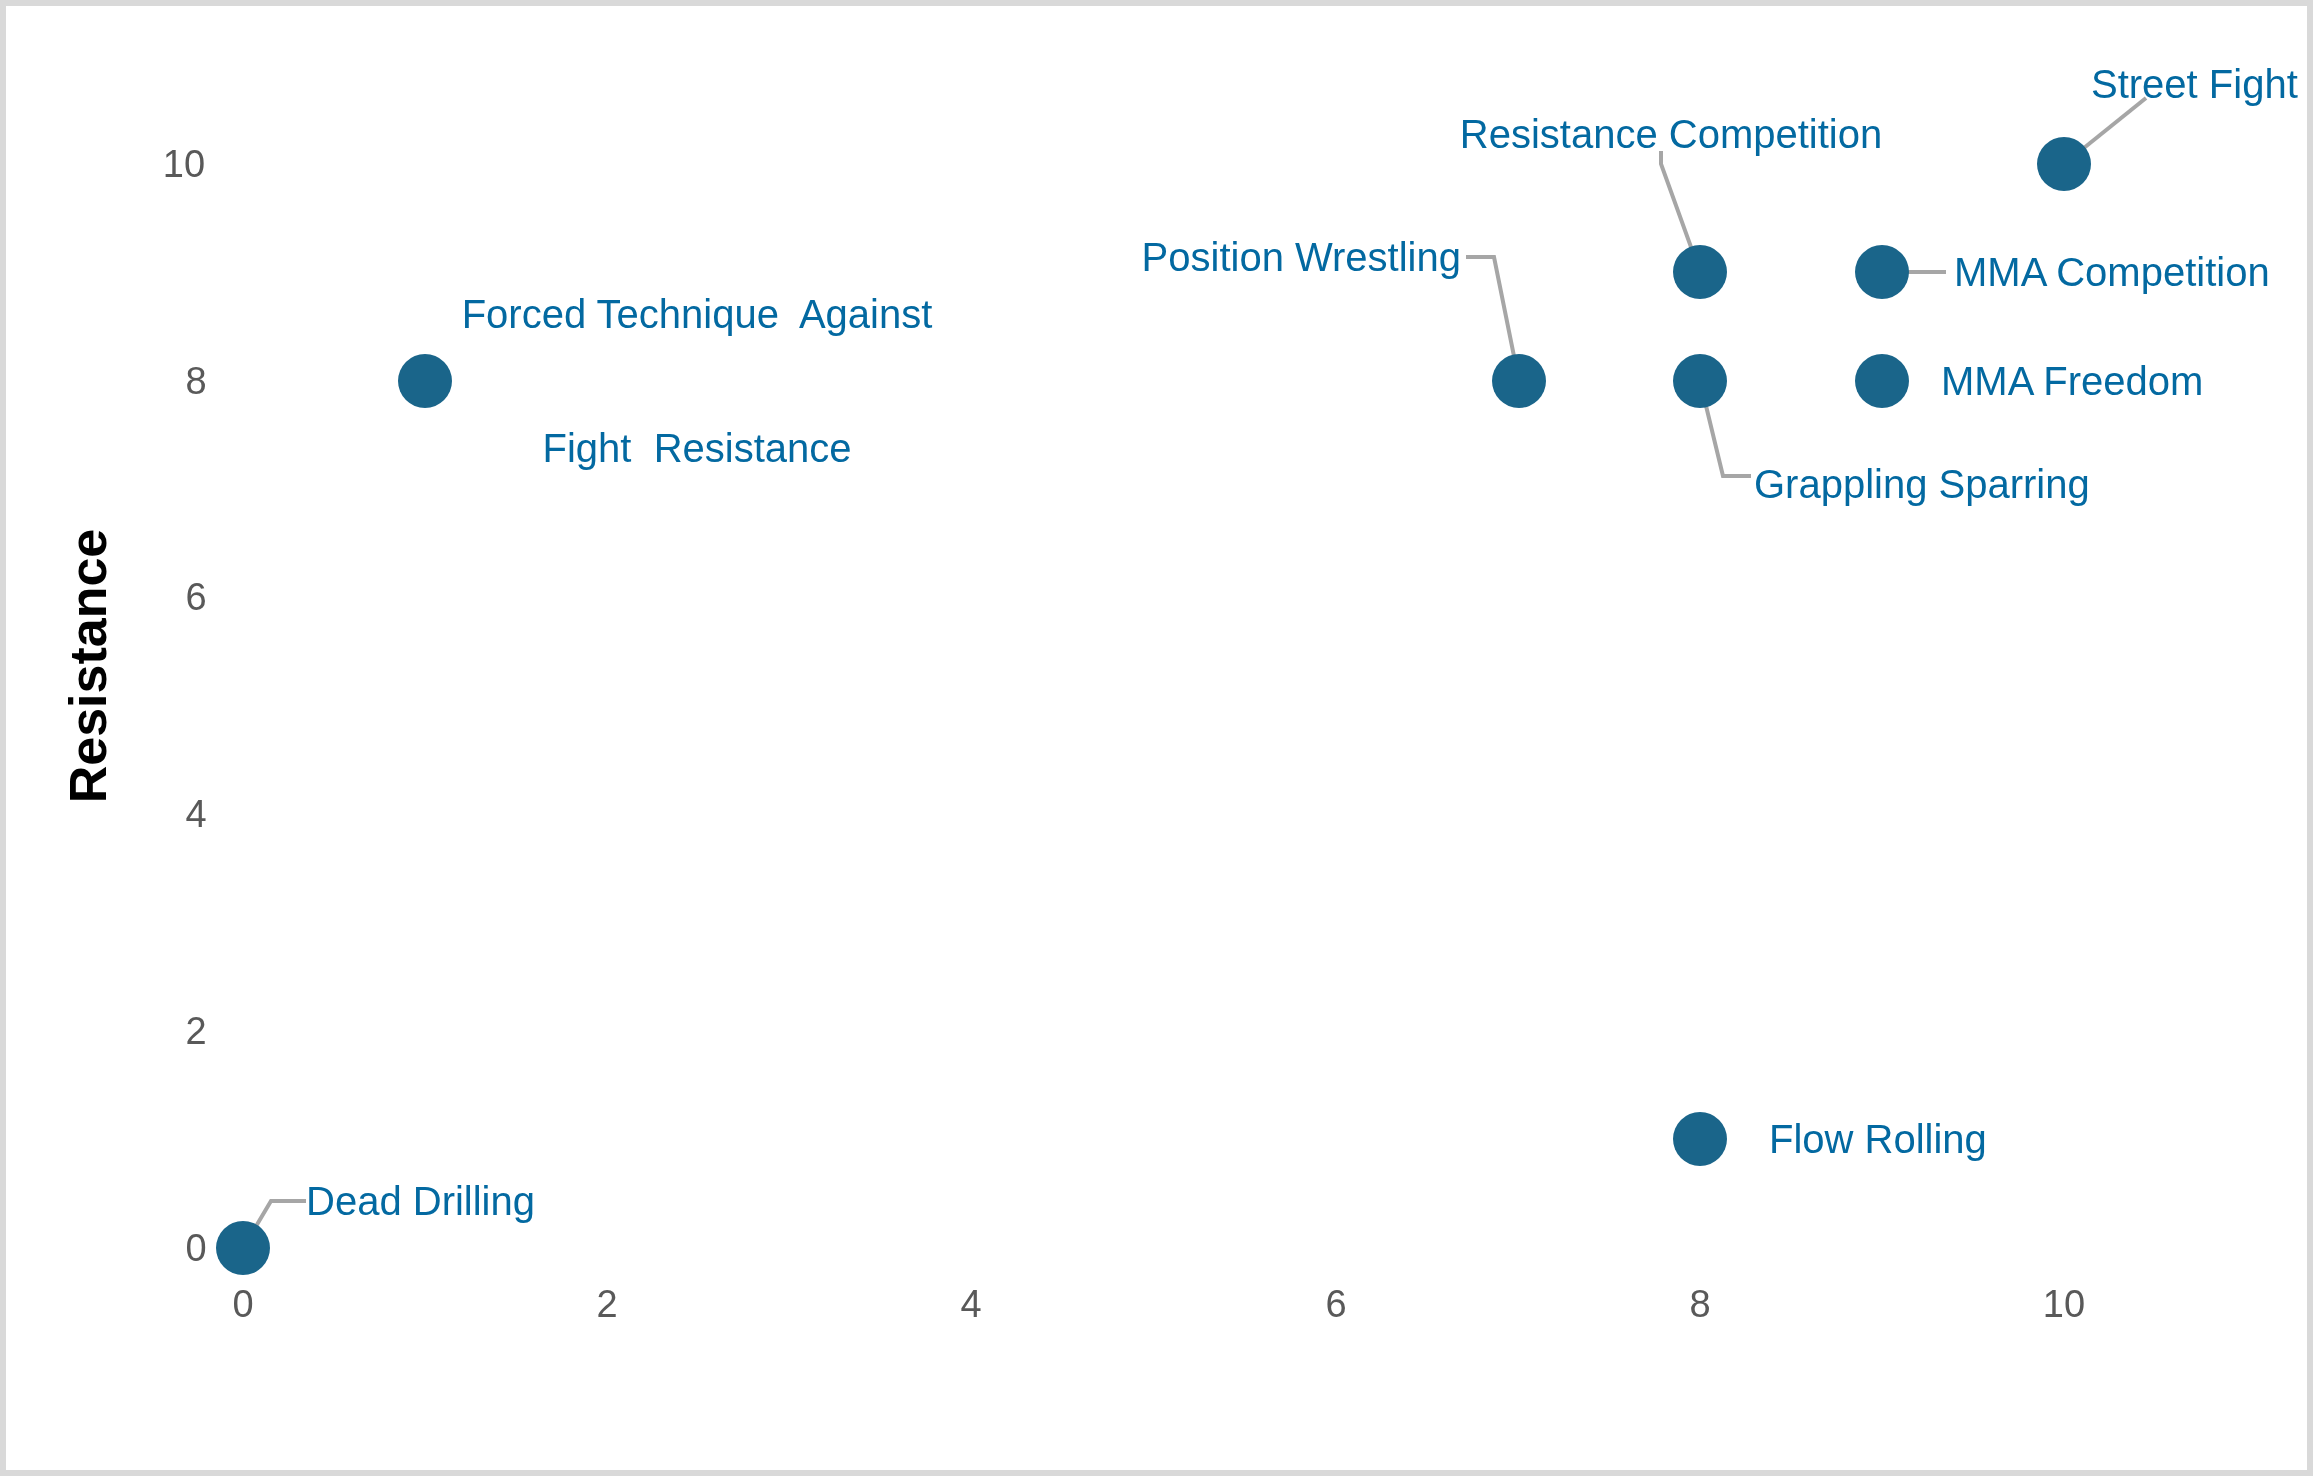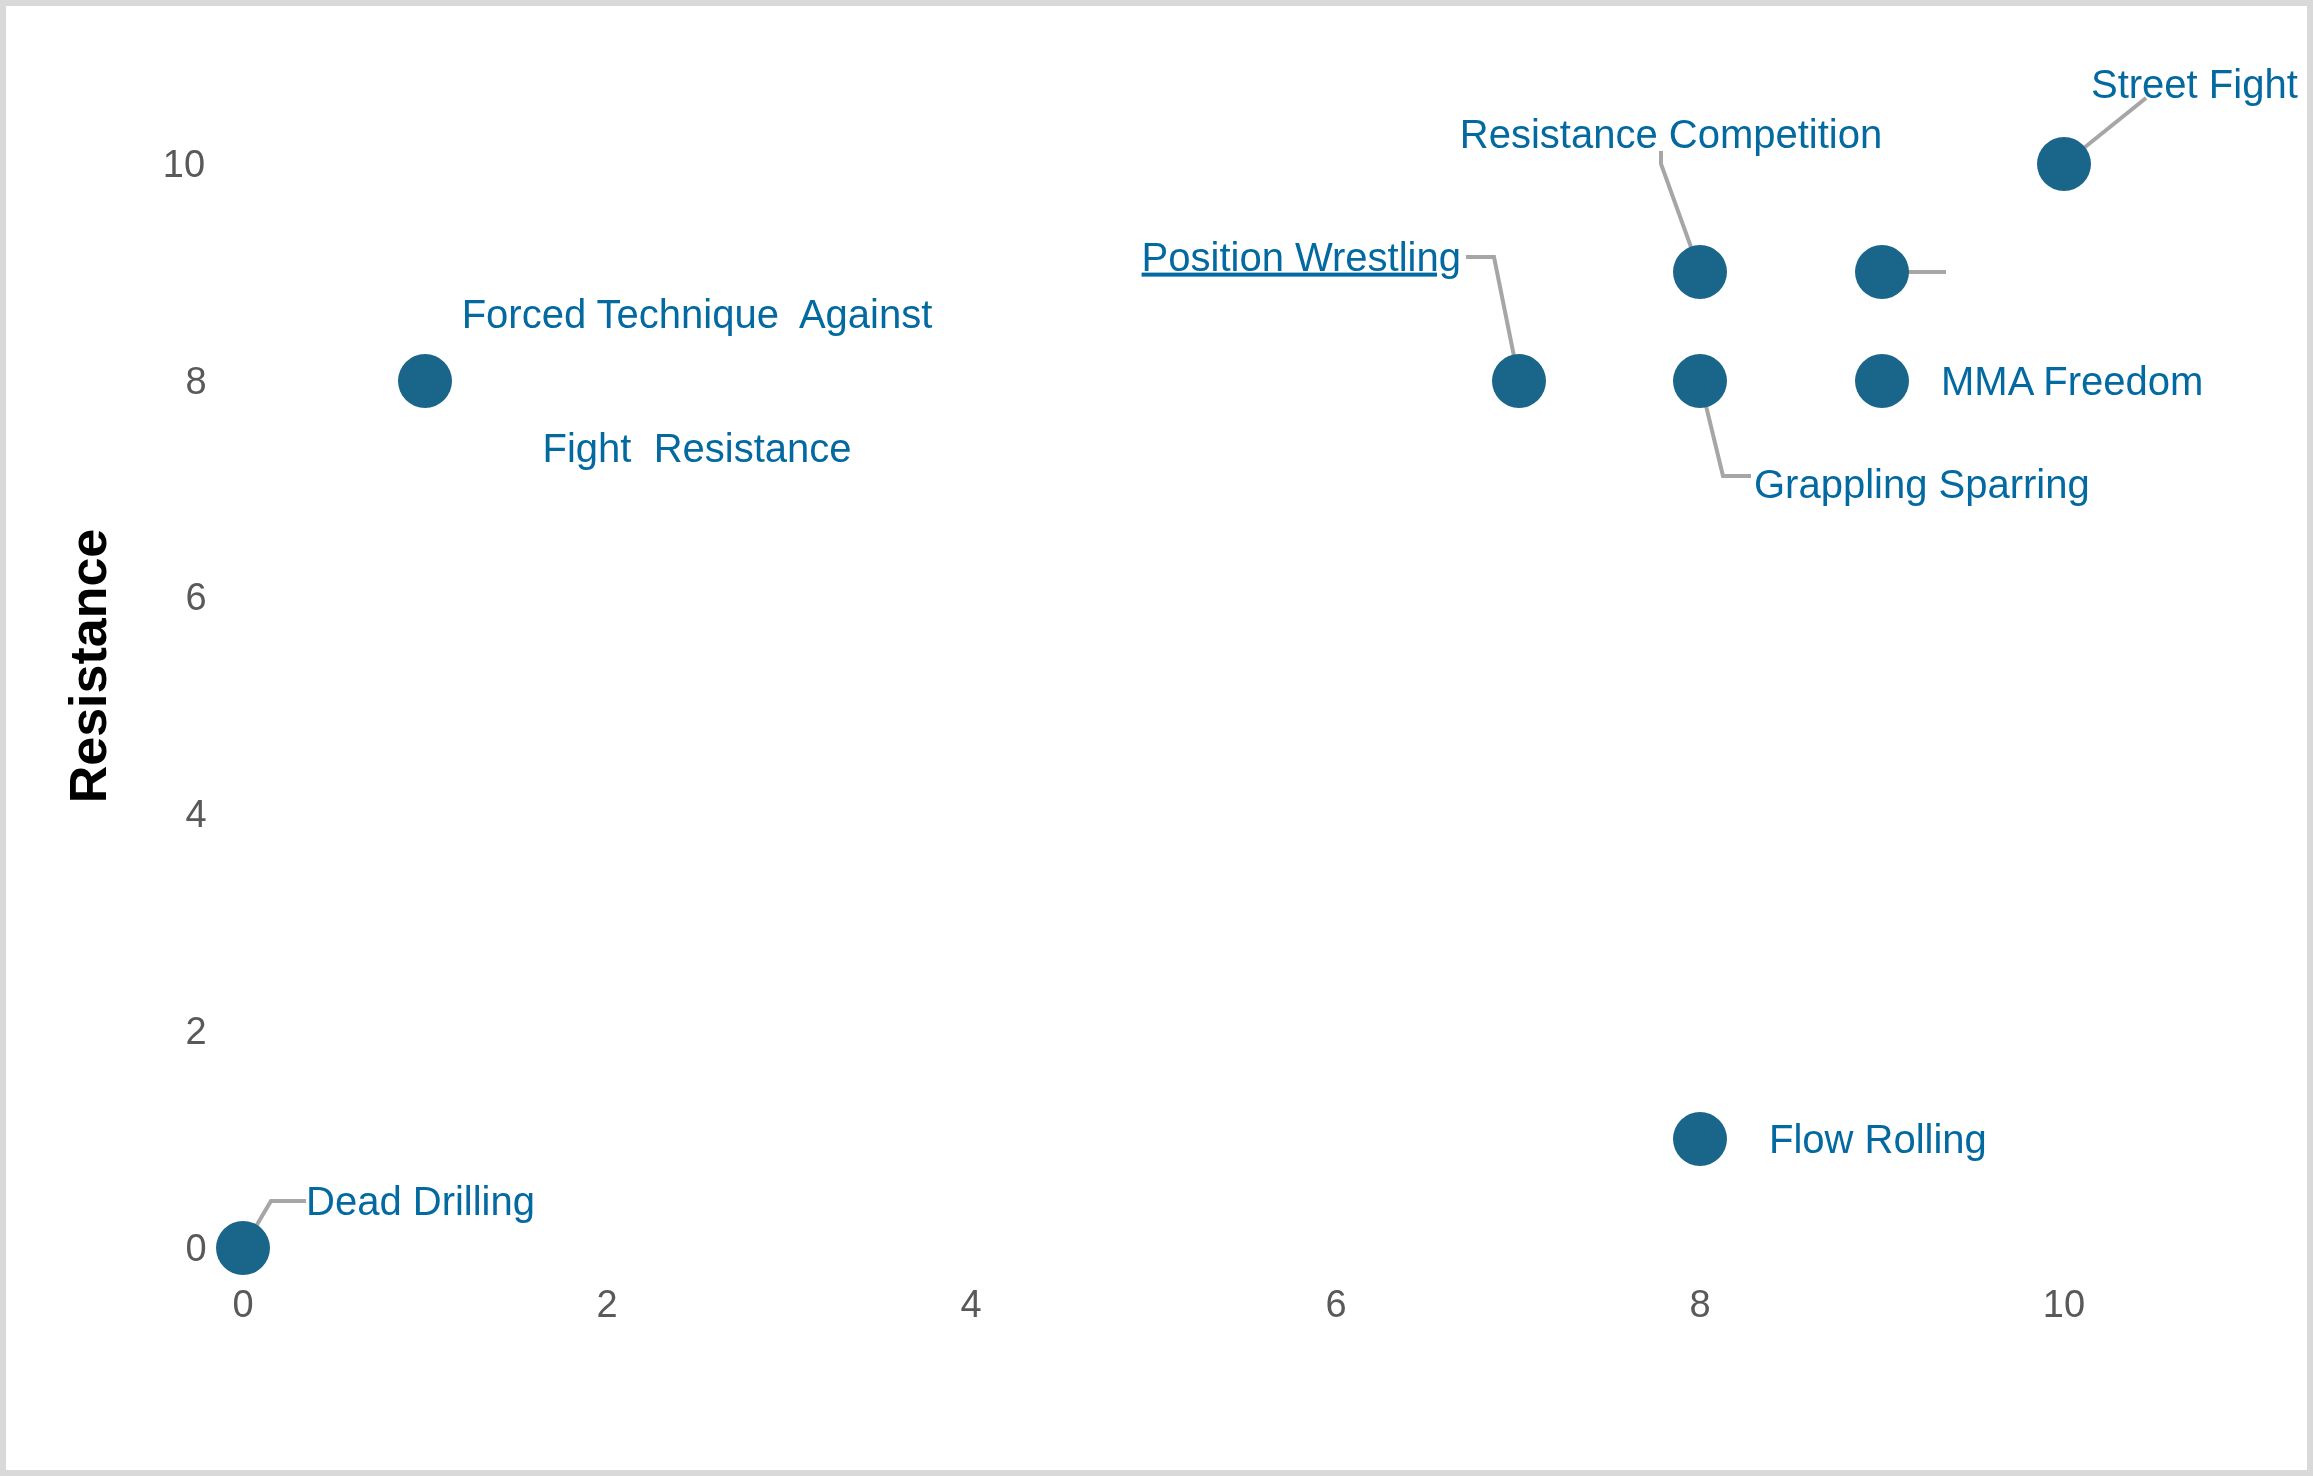--- a/index.html
+++ b/index.html
@@ -57,21 +57,21 @@
     transform: translate(-50%, -50%);
   }
   .point-label {
     position: absolute;
     color: #0369a1;
     font-family: "Liberation Sans", sans-serif;
     font-size: 40px;
     line-height: 1.12;
     white-space: pre;
   }
-  .lbl-left  { transform: translate(-100%, -50%); text-align: center; text-decoration: underline; }
+  .lbl-left  { transform: translate(-100%, -50%); text-align: center; }
   .lbl-right { transform: translate(0, -50%); text-align: left; }
   .lbl-center{ transform: translate(-50%, -50%); text-align: center; }
   .leader {
     position: absolute;
     left: 0; top: 0;
     width: 2313px; height: 1476px;
     pointer-events: none;
   }
 </style>
 </head>
@@ -116,20 +116,21 @@
     <div class="point-label lbl-right" style="left:1755px; top:1133px;margin-left:8px;">Flow Rolling</div>
 
     <div class="point-label lbl-left" style="left:1455px; top:251px;">Position Wrestling</div>
 
     <div class="point-label lbl-right" style="left:1748px; top:478px;">Grappling Sparring</div>
 
     <div class="point-label lbl-center" style="left:1665px; top:128px;">Resistance Competition</div>
 
     <div class="point-label lbl-right" style="left:1935px; top:375px;">MMA Freedom</div>
 
+    <div class="point-label lbl-right" style="left:1948px; top:266px;">MMA Competition</div>
 
     <div class="point-label lbl-right" style="left:2085px; top:78px;">Street Fight</div>
 
     <div class="tick-label" style="left:190px; top:1242px;">0</div>
     <div class="tick-label" style="left:190px; top:1025px;">2</div>
     <div class="tick-label" style="left:190px; top:808px;">4</div>
     <div class="tick-label" style="left:190px; top:591px;">6</div>
     <div class="tick-label" style="left:190px; top:375px;">8</div>
     <div class="tick-label" style="left:178px; top:158px;">10</div>
 

